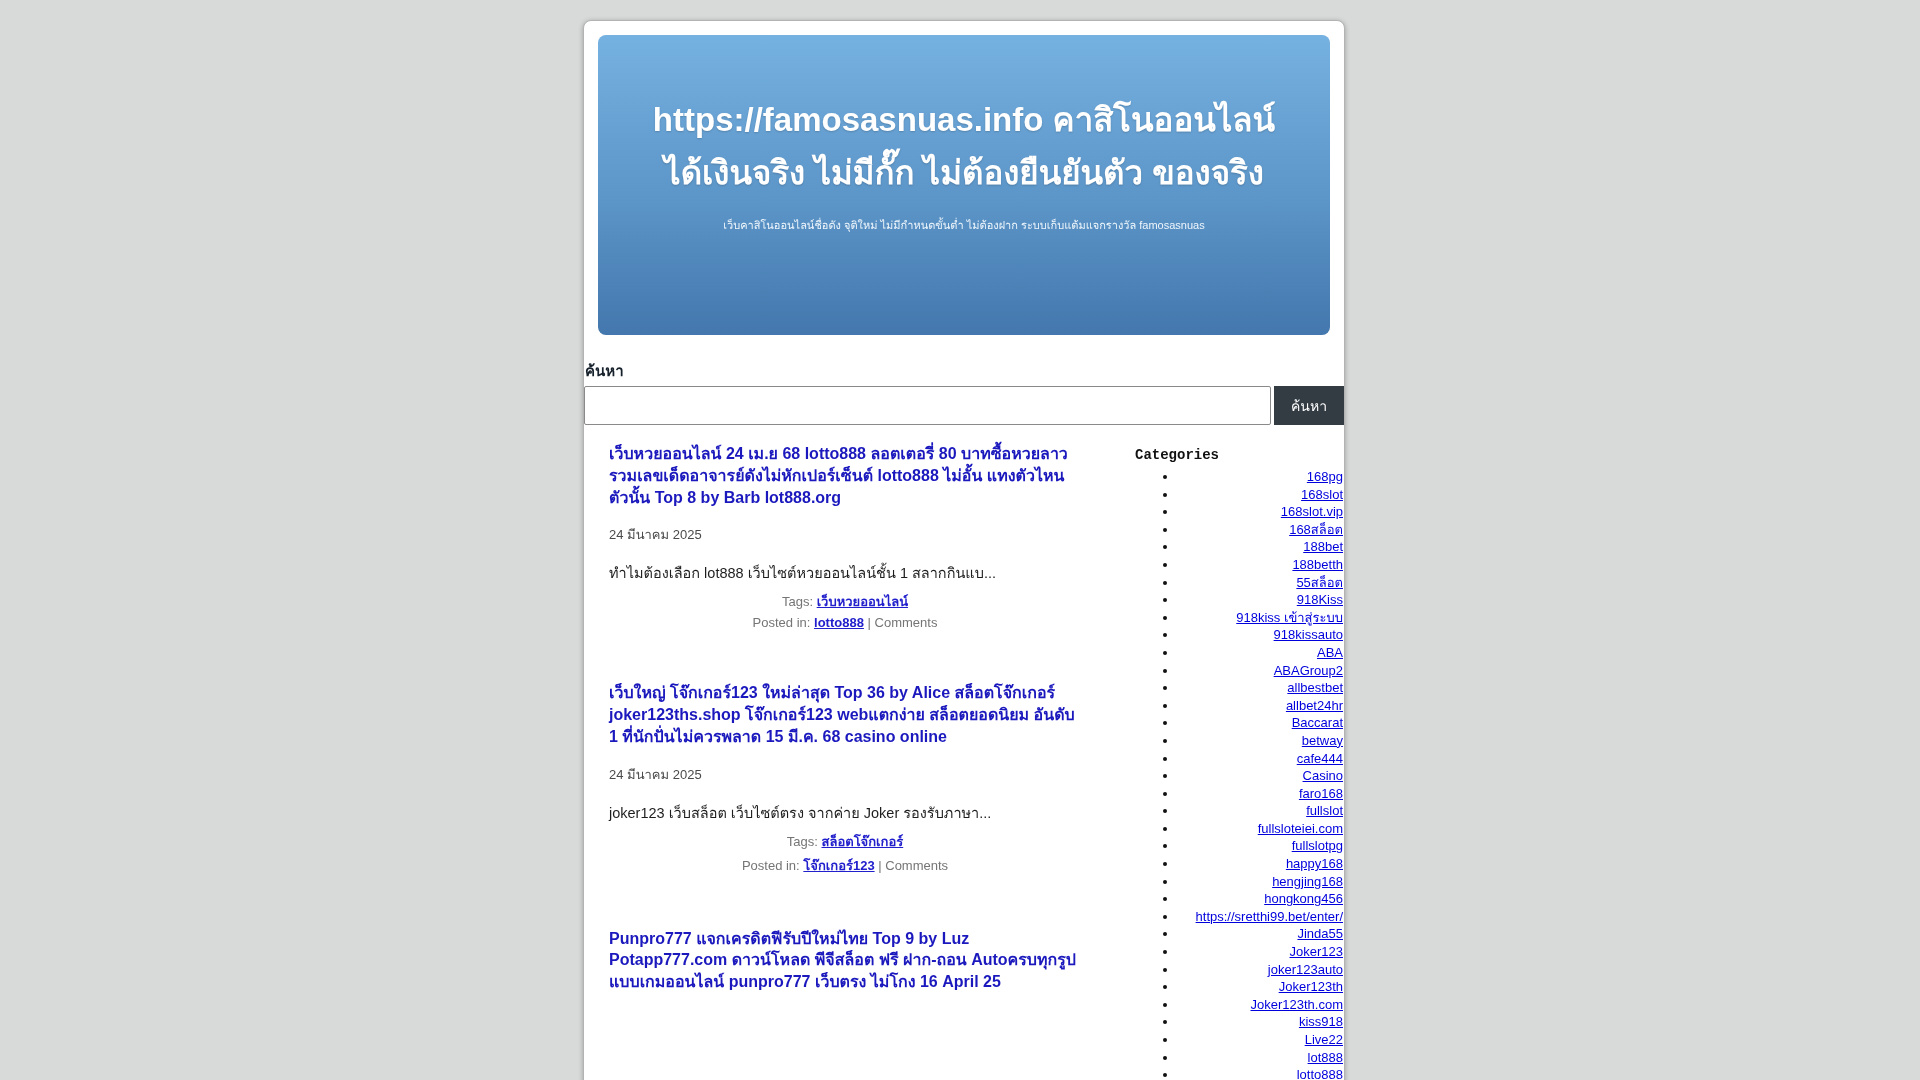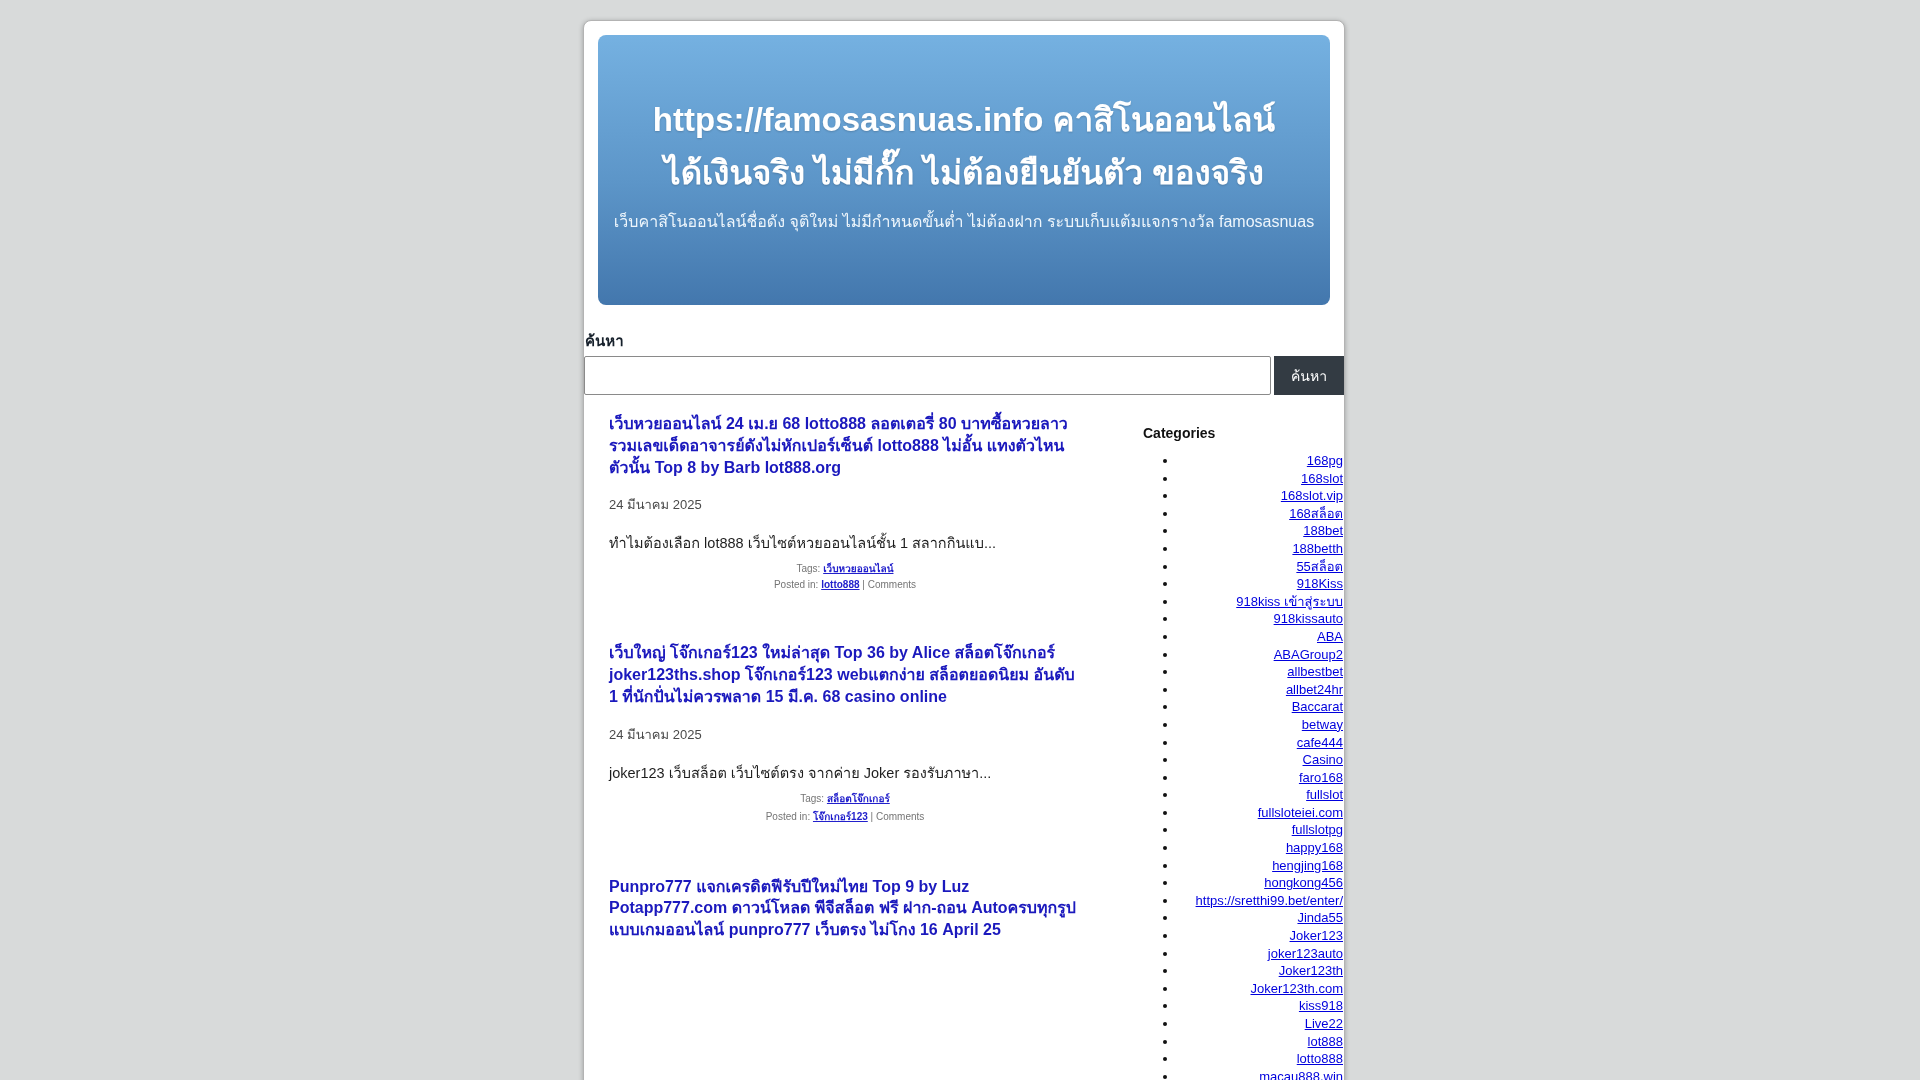--- a/index.html
+++ b/index.html
@@ -14,38 +14,38 @@
     position: absolute;
     left: 583px; top: 20px;
     width: 762px; height: 1120px;
     background: #ffffff;
     border: 1px solid #b3b3b3;
     border-radius: 8px;
     box-shadow: 0 1px 5px rgba(0,0,0,0.28);
   }
   .banner {
     margin: 14px;
-    height: 270px;
+    height: 300px;
     border-radius: 8px;
     background: linear-gradient(180deg, #75b1e1 0%, #5c95c8 55%, #4377ad 100%);
     text-align: center;
     overflow: hidden;
   }
   .site-title {
     margin: 0;
     padding: 58px 54px 0;
     font-size: 33px;
     font-weight: 700;
     line-height: 1.62;
     color: #ffffff;
     text-shadow: 0 1px 2px rgba(0,0,0,0.18);
   }
   .site-tagline {
-    margin-top: 9px;
-    font-size: 16px;
+    margin-top: 16px;
+    font-size: 11px;
     color: #eef6fc;
   }
   .search-area { margin: 24px 0 0; }
   .search-label {
     display: block;
     margin: 0 0 3px 1px;
     font-size: 15px;
     font-weight: 700;
     color: #16202b;
   }
@@ -80,35 +80,36 @@
     font-size: 16px;
     font-weight: 700;
     line-height: 1.36;
     color: #1b19bd;
     text-decoration: none;
   }
   .post-date { font-size: 13px; color: #4a4a4a; margin-bottom: 7px; }
   .post-excerpt { font-size: 14.5px; color: #1e1e1e; margin-bottom: 7px; margin-top: 16px; }
   .post-meta {
     text-align: center;
-    font-size: 10px;
+    font-size: 13px;
     color: #757575;
     margin: 3px 0;
   }
   .meta-link {
     color: #2220cc;
     font-weight: 700;
     text-decoration: underline;
   }
   .sidebar-col { width: 212px; margin-left: 50px; flex: 0 0 auto; }
   .sidebar-heading {
-    margin: 12px;
+    margin: 4px;
     font-size: 14px;
     font-weight: 700;
     color: #111111;
+    font-family: Liberation Mono, monospace;
   }
   .category-list {
     margin: 6px 0 0;
     padding: 0 0 0 47px;
     list-style: disc;
     color: #111;
   }
   .category-list li {
     font-size: 13px;
     line-height: 1.2;

